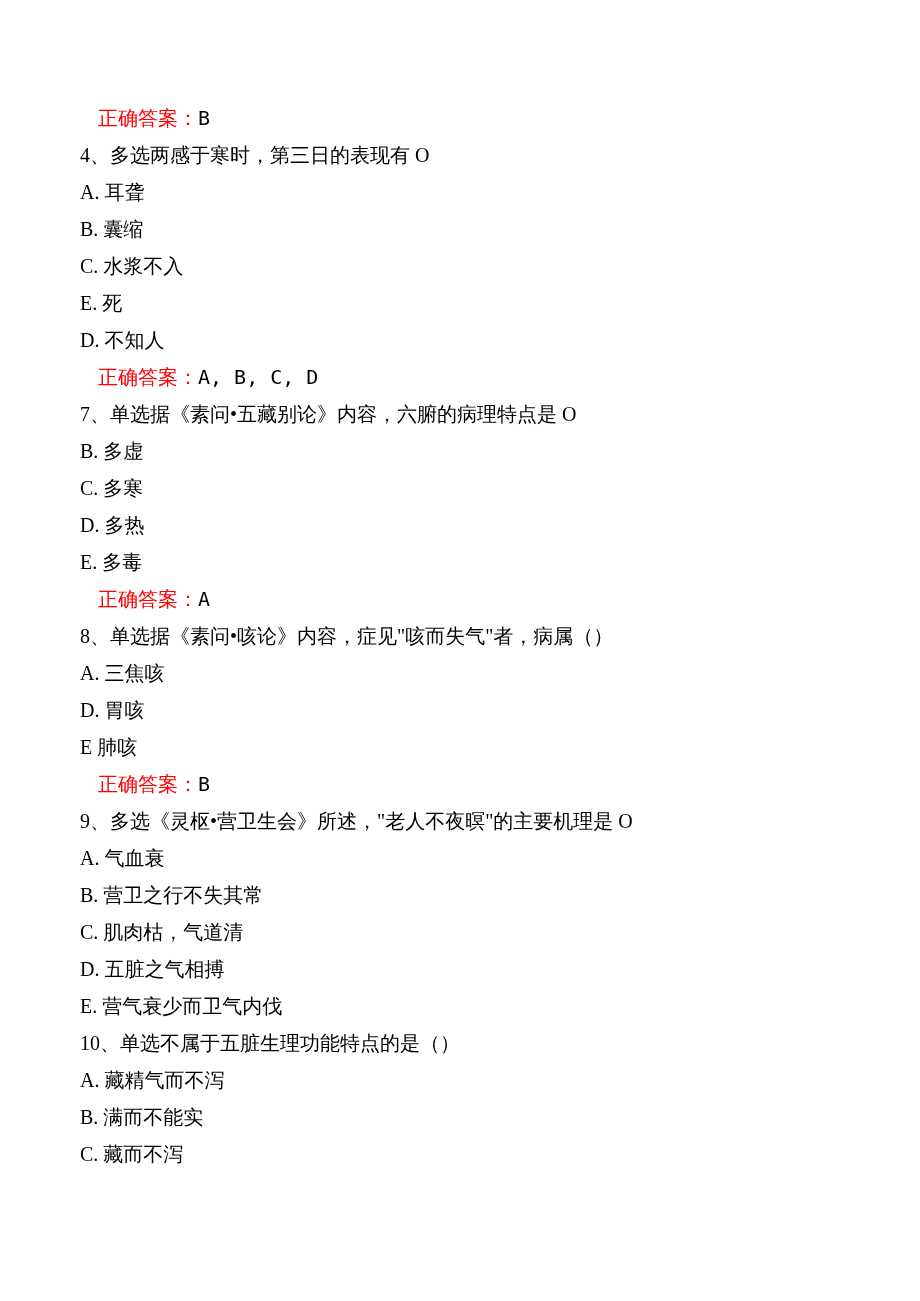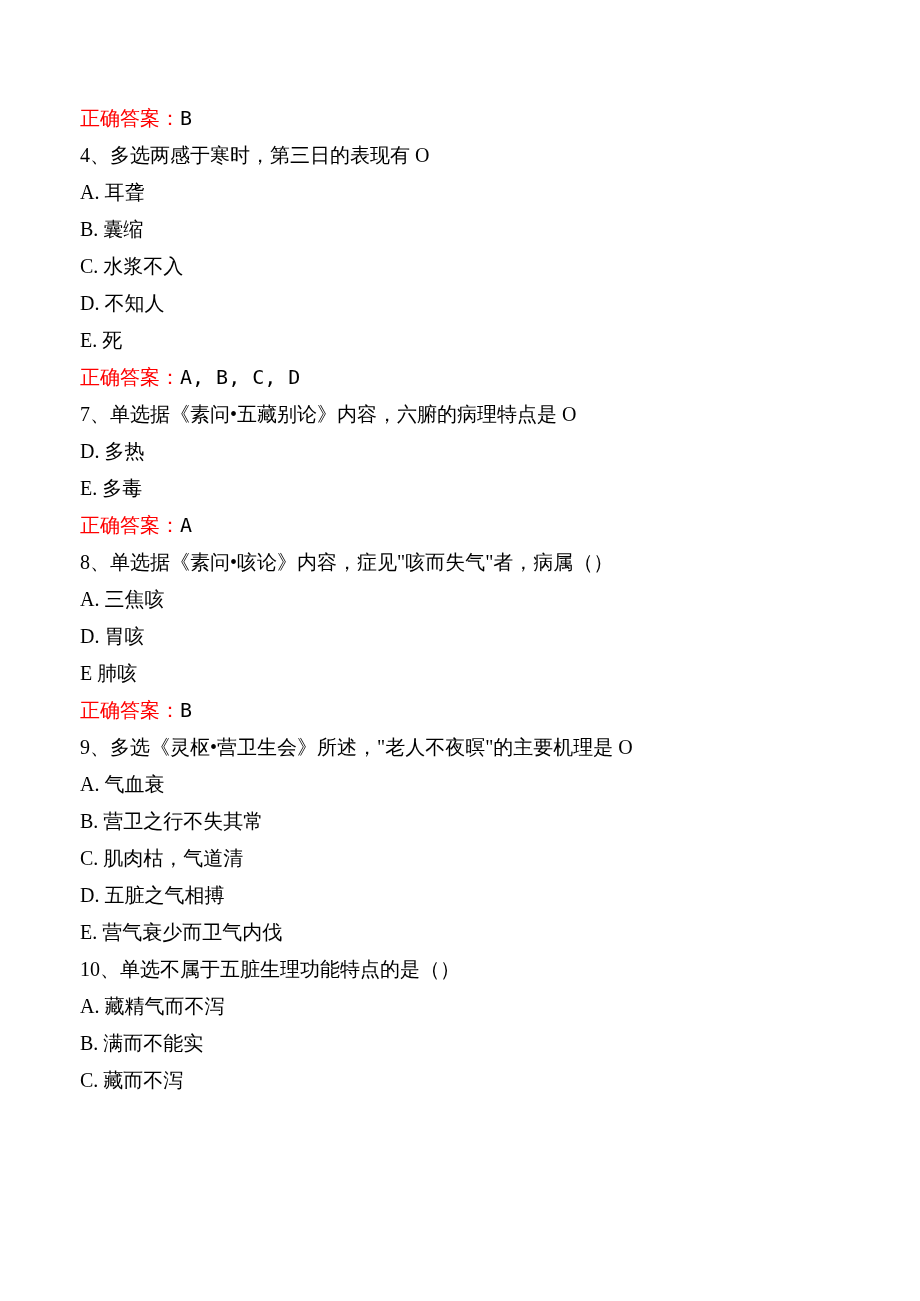--- a/index.html
+++ b/index.html
@@ -14,41 +14,44 @@
       line-height: 1.85;
       color: #000000;
       padding: 100px 80px 60px 80px;
       width: 920px;
     }
     .line {
       display: block;
     }
     .answer-label {
       color: #ff0000;
+      margin-left: 18px;
     }
     .answer-value {
       color: #000000;
     }
     .mono {
       font-family: "SimSun", "宋体", monospace;
     }
   </style>
 </head>
 <body>
 
 <div id="content">
     <div class="line"><span class="answer-label">正确答案：</span><span class="answer-value mono">B</span></div>
     <div class="line"><span>4、多选两感于寒时，第三日的表现有 O</span></div>
     <div class="line"><span>A. 耳聋</span></div>
     <div class="line"><span>B. 囊缩</span></div>
     <div class="line"><span>C. 水浆不入</span></div>
+    <div class="line"><span>E. 死</span></div>
     <div class="line"><span>D. 不知人</span></div>
-    <div class="line"><span>E. 死</span></div>
     <div class="line"><span class="answer-label">正确答案：</span><span class="answer-value mono">A, B, C, D</span></div>
     <div class="line"><span>7、单选据《素问•五藏别论》内容，六腑的病理特点是 O</span></div>
+    <div class="line"><span>B. 多虚</span></div>
+    <div class="line"><span>C. 多寒</span></div>
     <div class="line"><span>D. 多热</span></div>
     <div class="line"><span>E. 多毒</span></div>
     <div class="line"><span class="answer-label">正确答案：</span><span class="answer-value mono">A</span></div>
     <div class="line"><span>8、单选据《素问•咳论》内容，症见"咳而失气"者，病属（）</span></div>
     <div class="line"><span>A. 三焦咳</span></div>
     <div class="line"><span>D. 胃咳</span></div>
     <div class="line"><span>E 肺咳</span></div>
     <div class="line"><span class="answer-label">正确答案：</span><span class="answer-value mono">B</span></div>
     <div class="line"><span>9、多选《灵枢•营卫生会》所述，"老人不夜暝"的主要机理是 O</span></div>
     <div class="line"><span>A. 气血衰</span></div>

